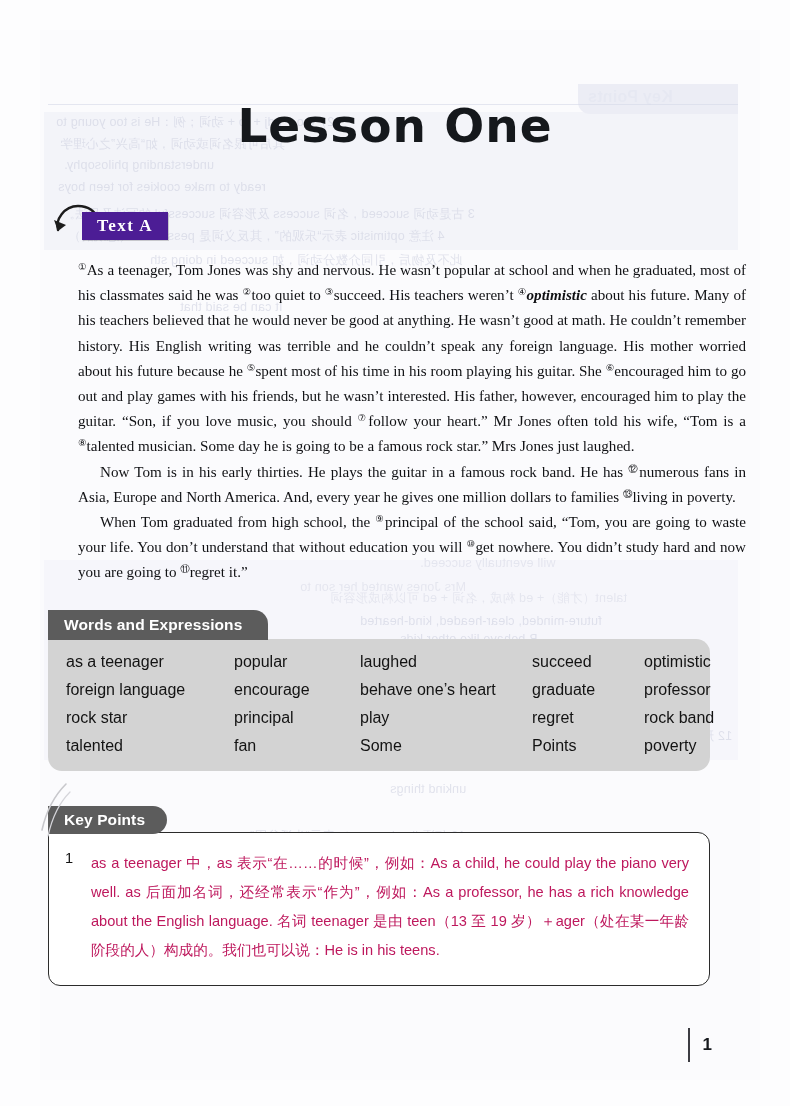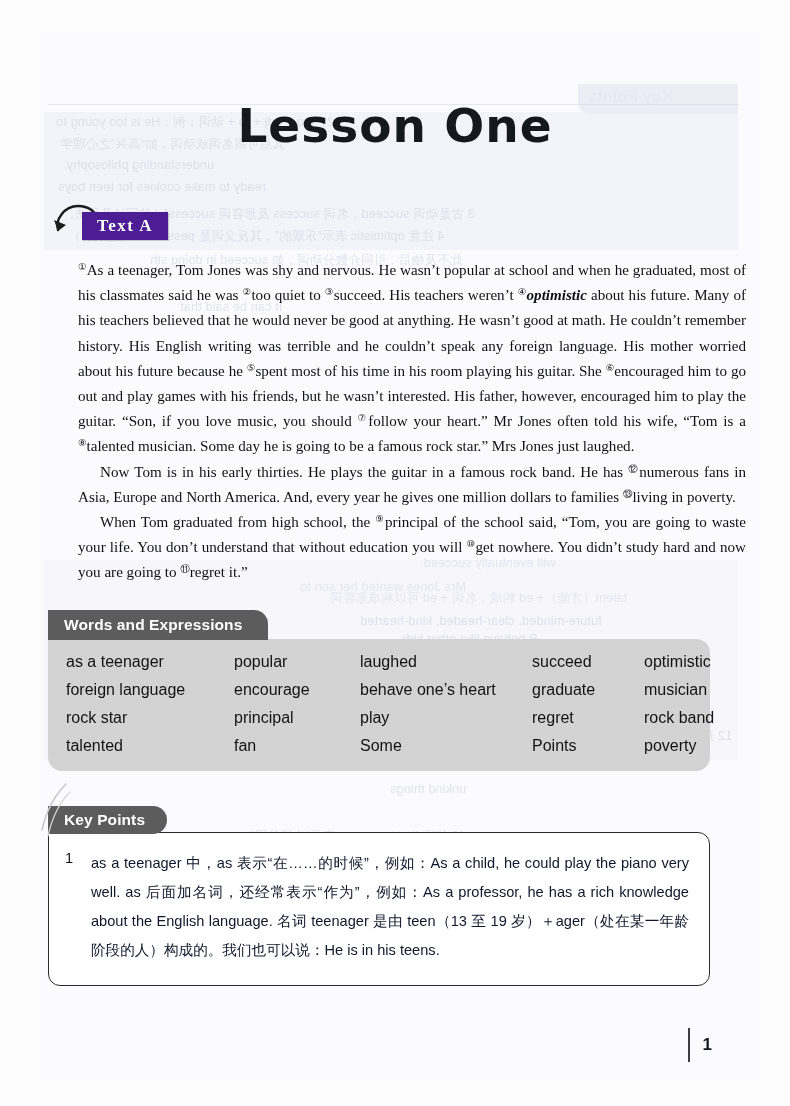--- a/index.html
+++ b/index.html
@@ -196,21 +196,21 @@
     font-family: "Liberation Sans", sans-serif;
     font-size: 14.6px;
     color: #131313;
     padding-top: 1px;
   }
   .kp-text {
     flex: 1 1 auto;
     font-family: "Liberation Sans", sans-serif;
     font-size: 14.6px;
     line-height: 29px;
-    color: #0f172a;
+    color: #be185d;
     text-align: justify;
   }
 
   
   .pencil-mark {
     position: absolute;
     left: 36px; top: 782px;
     z-index: 6;
     pointer-events: none;
   }
@@ -295,21 +295,21 @@
       <div class="word-grid">
           <div class="word-cell">as a teenager</div>
           <div class="word-cell">popular</div>
           <div class="word-cell">laughed</div>
           <div class="word-cell">succeed</div>
           <div class="word-cell">optimistic</div>
           <div class="word-cell">foreign language</div>
           <div class="word-cell">encourage</div>
           <div class="word-cell">behave one’s heart</div>
           <div class="word-cell">graduate</div>
-          <div class="word-cell">musician</div>
+          <div class="word-cell">professor</div>
           <div class="word-cell">rock star</div>
           <div class="word-cell">principal</div>
           <div class="word-cell">play</div>
           <div class="word-cell">regret</div>
           <div class="word-cell">rock band</div>
           <div class="word-cell">talented</div>
           <div class="word-cell">fan</div>
           <div class="word-cell">Some</div>
           <div class="word-cell">Points</div>
           <div class="word-cell">poverty</div>

